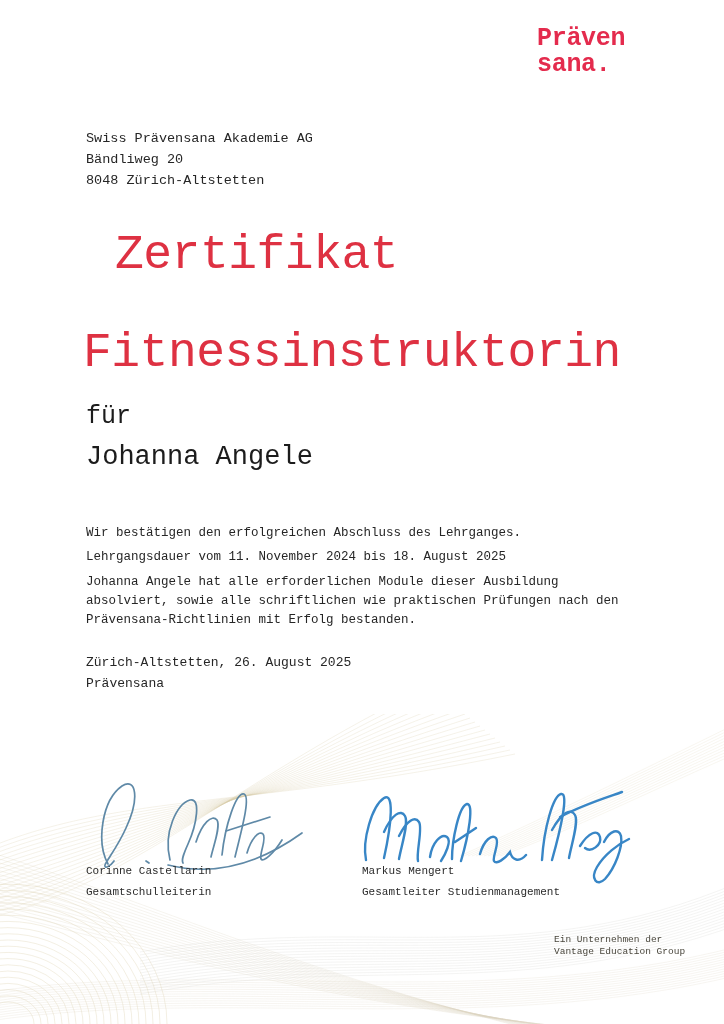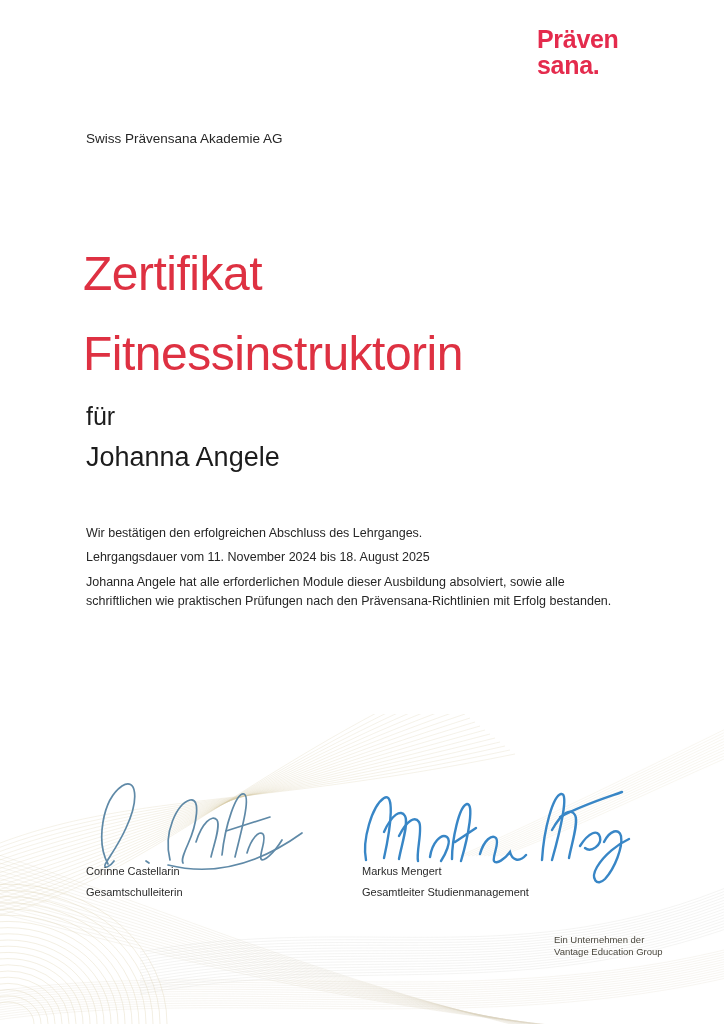--- a/index.html
+++ b/index.html
@@ -1,42 +1,42 @@
 <!DOCTYPE html>
 <html><head>
 <meta charset="utf-8">
 <style>
   html,body{margin:0;padding:0;background:#fff;}
   .page{
     position:relative;
     width:724px;height:1024px;
     background:#ffffff;
     overflow:hidden;
-    font-family:Liberation Sans, sans-serif;
+    font-family:Liberation Mono, monospace;
     color:#1e1e1e;
   }
   
   .logo{
     position:absolute;left:537px;top:26px;
     font-size:25px;font-weight:700;line-height:26px;
     letter-spacing:-0.3px;
     color:#e42b4d;
   }
   
   .sender{
     position:absolute;left:86px;top:128px;
     font-size:13.5px;line-height:21px;color:#262626;
   }
   
   .title-line{
     position:absolute;left:83px;
     font-size:48px;font-weight:500;letter-spacing:-0.5px;
     color:#de3142;white-space:nowrap;
   }
-  .title-1{top:246px;}
+  .title-1{top:228px;margin-left:32px;}
   .title-2{top:326px;}
   
   .preposition{position:absolute;left:86px;top:402px;font-size:25px;color:#1c1c1c;}
   .recipient-name{position:absolute;left:86px;top:442px;font-size:27px;color:#1c1c1c;}
   
   .para{position:absolute;left:86px;font-size:12.5px;line-height:19px;color:#262626;}
   .para-1{top:506px;white-space:nowrap;margin-top:18px;}
   .para-2{top:548px;white-space:nowrap;}
   .para-3{top:573px;width:545px;}
   
@@ -169,32 +169,38 @@
       </g>
   </svg>
 
   <div class="logo">
     <div>Präven</div>
     <div>sana.</div>
   </div>
 
   <div class="sender">
     <div>Swiss Prävensana Akademie AG</div>
+    <div>Bändliweg 20</div>
+    <div>8048 Zürich-Altstetten</div>
   </div>
 
   <div class="title-line title-1">Zertifikat</div>
   <div class="title-line title-2">Fitnessinstruktorin</div>
 
   <div class="preposition">für</div>
   <div class="recipient-name">Johanna Angele</div>
 
   <div class="para para-1">Wir bestätigen den erfolgreichen Abschluss des Lehrganges.</div>
   <div class="para para-2">Lehrgangsdauer vom 11. November 2024 bis 18. August 2025</div>
   <div class="para para-3">Johanna Angele hat alle erforderlichen Module dieser Ausbildung absolviert, sowie alle schriftlichen wie praktischen Prüfungen nach den Prävensana-Richtlinien mit Erfolg bestanden.</div>
 
+  <div class="issue">
+    <div>Zürich-Altstetten, 26. August 2025</div>
+    <div>Prävensana</div>
+  </div>
 
   <svg class="sig-svg" width="724" height="120" viewBox="0 0 724 120">
 
     <g stroke="#4e7d9e" stroke-width="1.7" fill="none" stroke-linecap="round" opacity="0.9">
       <path d="M108 94 C 96 72, 102 30, 122 16 C 136 7, 140 28, 126 58 C 118 76, 107 90, 105 95 C 104 99, 110 97, 114 91"></path>
       <path d="M146 91 l 3 2"></path>
       <path d="M170 90 C 163 62, 177 34, 190 30 C 201 27, 197 54, 188 74 C 184 83, 181 90, 183 93"></path>
       <path d="M196 72 C 202 53, 212 44, 217 50 C 221 56, 213 77, 211 87"></path>
       <path d="M222 85 C 225 56, 236 22, 244 24 C 251 27, 241 62, 235 87"></path>
       <path d="M226 61 L 270 47"></path>

